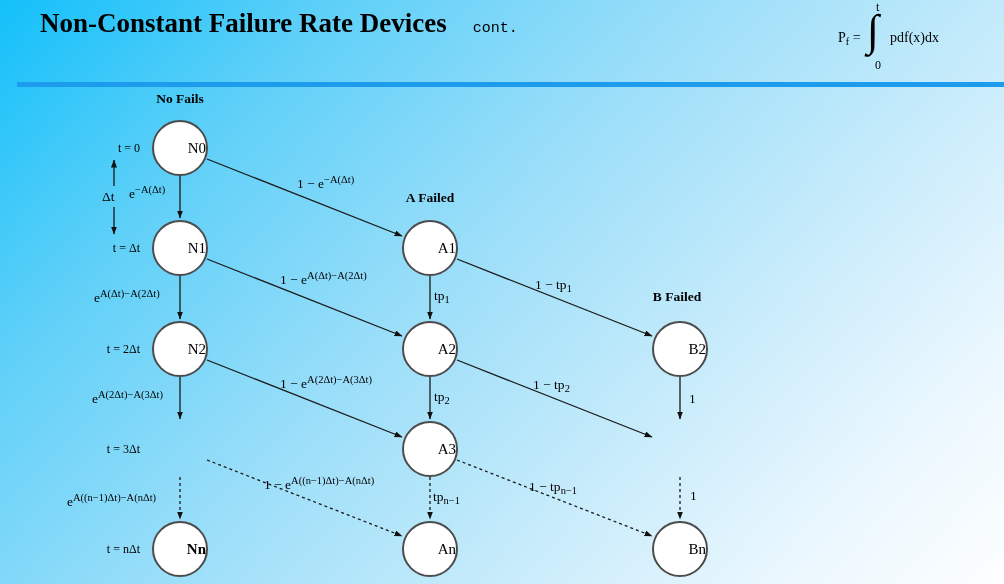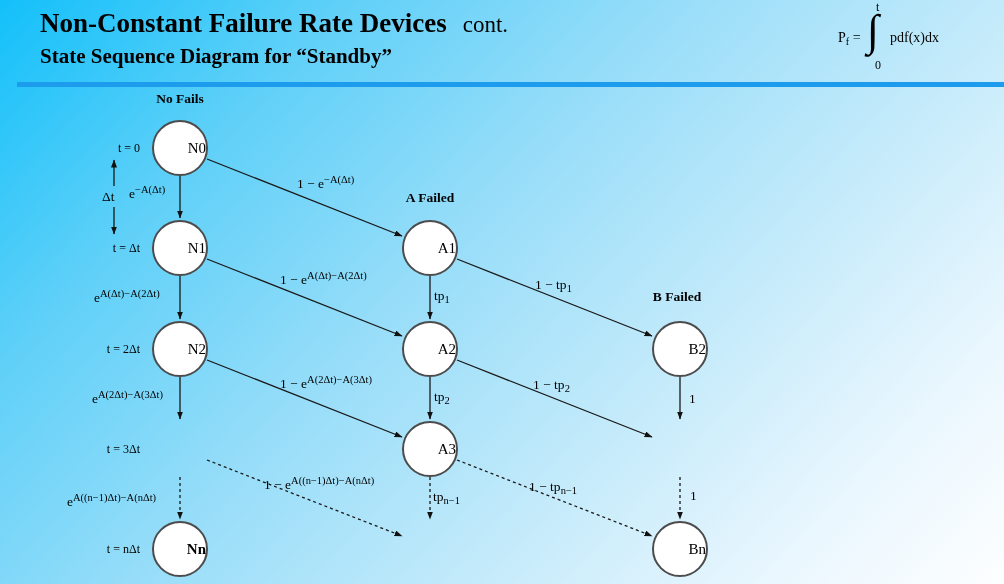--- a/index.html
+++ b/index.html
@@ -13,21 +13,21 @@
     background:linear-gradient(133deg,
       var(--bg-start,#13c0fa) 0%,
       #5fd0f8 22%,
       #9adef9 45%,
       #c9ecfb 68%,
       #eaf7fe 85%,
       var(--bg-end,#fdfeff) 100%);
   }
   .title-block{position:absolute;left:40px;top:6px;white-space:nowrap;}
   .title{font-size:27px;font-weight:bold;line-height:34px;}
-  .title-suffix{font-size:23px;font-weight:normal;margin-left:16px;}
+  .title-suffix{font-size:15px;font-weight:normal;margin-left:26px;font-family:Liberation Mono, monospace;}
   .subtitle{font-size:21px;font-weight:bold;line-height:28px;}
   .rule{position:absolute;left:17px;top:82px;width:987px;height:5px;background:var(--accent,#1d9cee);}
 
   
   .formula{position:absolute;left:836px;top:2px;width:130px;height:78px;font-size:14px;}
   .formula .pf{position:absolute;left:2px;top:28px;}
   .formula .pf .sub{font-size:10px;position:relative;top:3px;}
   .formula .int-upper{position:absolute;left:40px;top:-2px;font-size:12px;}
   .formula .int-sign{position:absolute;left:31px;top:6px;font-size:44px;line-height:46px;}
   .formula .int-lower{position:absolute;left:39px;top:56px;font-size:12px;}
@@ -47,21 +47,20 @@
   }
   svg.edges{position:absolute;left:0;top:0;pointer-events:none;}
 </style>
 </head>
 <body>
 
 <div class="slide">
 
   <div class="title-block">
     <div class="title"><span>Non-Constant Failure Rate Devices</span><span class="title-suffix">cont.</span></div>
-    <div class="subtitle">State Sequence Diagram for “Standby”</div>
   </div>
 
   <div class="formula">
     <span class="pf"><span>P</span><span class="sub">f</span><span> = </span></span>
     <span class="int-upper">t</span>
     <span class="int-sign">∫</span>
     <span class="int-lower">0</span>
     <span class="integrand">pdf(x)dx</span>
   </div>
 
@@ -143,20 +142,23 @@
     </div>
   <div class="node" style="left:402px;top:220px;">
       <span>A1</span>
     </div>
   <div class="node" style="left:402px;top:321px;">
       <span>A2</span>
     </div>
   <div class="node" style="left:402px;top:421px;">
       <span>A3</span>
     </div>
+  <div class="node" style="left:402px;top:521px;">
+      <span>An</span>
+    </div>
   <div class="node" style="left:652px;top:321px;">
       <span>B2</span>
     </div>
   <div class="node" style="left:652px;top:521px;">
       <span>Bn</span>
     </div>
 
 </div>
 
 </body></html>

